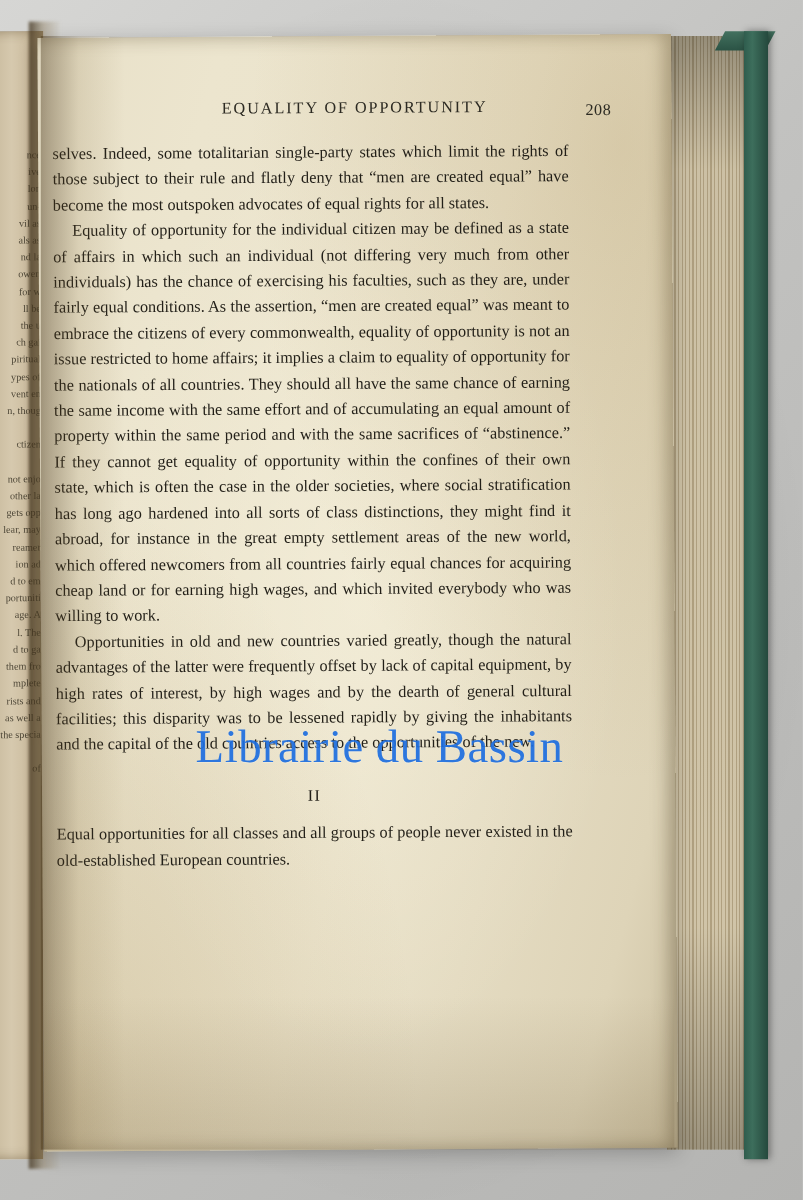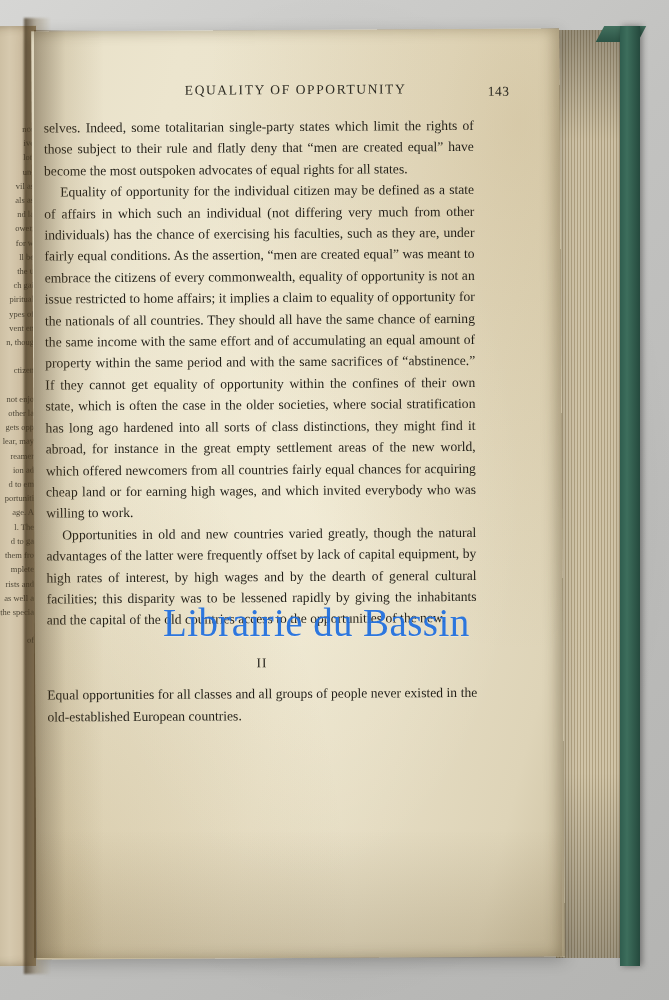--- a/index.html
+++ b/index.html
@@ -294,21 +294,21 @@
   <div class="fore-edge-lines"></div>
   <div class="fore-edge-shade"></div>
 
   <div class="cover-edge-top"></div>
   <div class="cover-edge"></div>
 
   <div class="page">
     <div class="page-stain"></div>
 
     <div class="running-head">EQUALITY OF OPPORTUNITY</div>
-    <div class="folio">143</div>
+    <div class="folio">208</div>
 
     <div class="text-column">
       <p>selves. Indeed, some totalitarian single-party states which limit the rights of those subject to their rule and flatly deny that “men are created equal” have become the most outspoken advocates of equal rights for all states.</p>
       <p class="para-indent">Equality of opportunity for the individual citizen may be defined as a state of affairs in which such an individual (not differing very much from other individuals) has the chance of exercising his faculties, such as they are, under fairly equal conditions. As the assertion, “men are created equal” was meant to embrace the citizens of every commonwealth, equality of opportunity is not an issue restricted to home affairs; it implies a claim to equality of opportunity for the nationals of all countries. They should all have the same chance of earning the same income with the same effort and of accumulating an equal amount of property within the same period and with the same sacrifices of “abstinence.” If they cannot get equality of opportunity within the confines of their own state, which is often the case in the older societies, where social stratification has long ago hardened into all sorts of class distinctions, they might find it abroad, for instance in the great empty settlement areas of the new world, which offered newcomers from all countries fairly equal chances for acquiring cheap land or for earning high wages, and which invited everybody who was willing to work.</p>
       <p class="para-indent">Opportunities in old and new countries varied greatly, though the natural advantages of the latter were frequently offset by lack of capital equipment, by high rates of interest, by high wages and by the dearth of general cultural facilities; this disparity was to be lessened rapidly by giving the inhabitants and the capital of the old countries access to the opportunities of the new.</p>
       <p class="section-number">II</p>
       <p class="after-rule">Equal opportunities for all classes and all groups of people never existed in the old-established European countries.</p>
     </div>
   </div>
 

